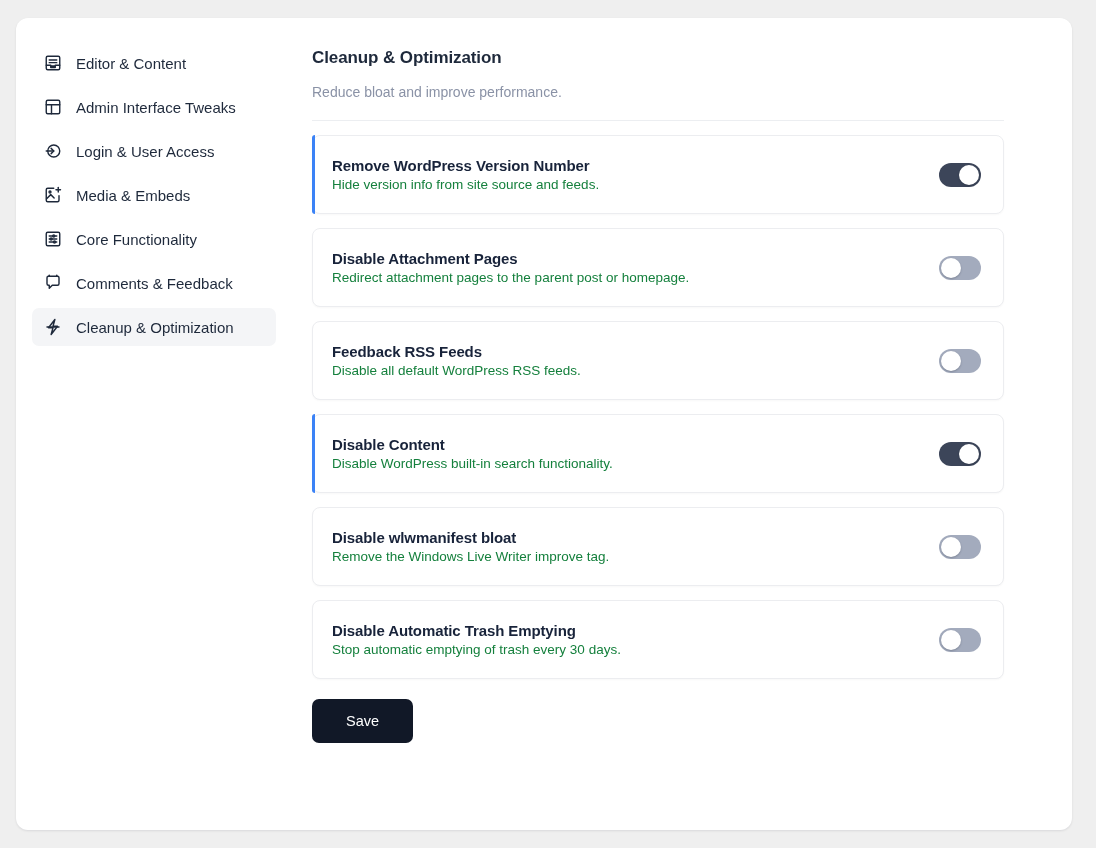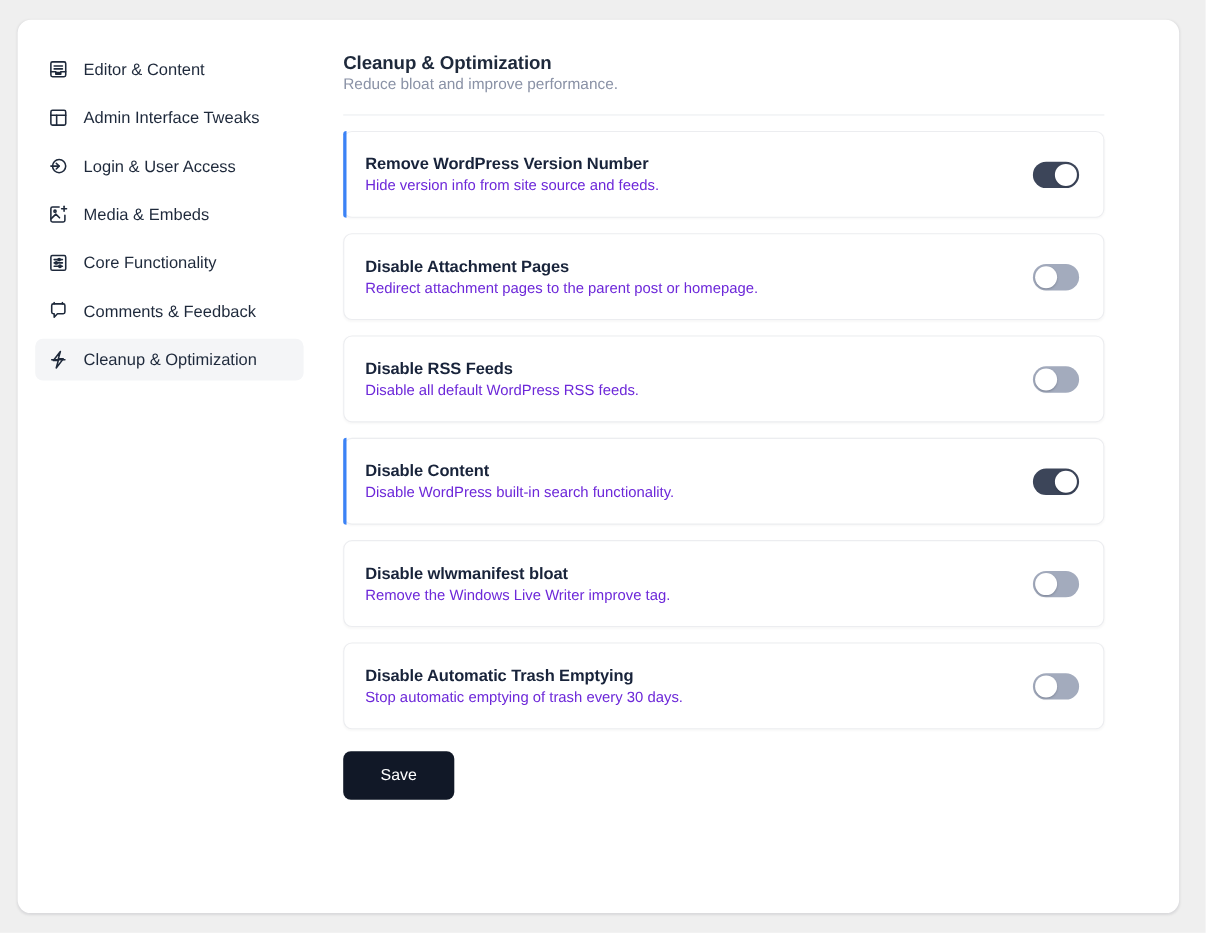--- a/index.html
+++ b/index.html
@@ -74,21 +74,21 @@
 
   .page-title {
     font-size: 17px;
     font-weight: bold;
     color: #1e293b;
     letter-spacing: -0.1px;
   }
   .page-subtitle {
     font-size: 14px;
     color: #8a92a6;
-    margin-top: 0;
+    margin-top: 16px;
   }
 
   .divider {
     height: 1px;
     background: #eceef1;
     margin: 20px 0 14px 0;
   }
 
   .settings-list { display: block; }
 
@@ -120,21 +120,21 @@
   .setting-text { min-width: 0; }
 
   .setting-title {
     font-size: 15px;
     font-weight: bold;
     color: #18233a;
     letter-spacing: -0.1px;
   }
   .setting-desc {
     font-size: 13.5px;
-    color: #6d28d9;
+    color: #15803d;
     margin-top: 3px;
   }
 
   
   .toggle {
     flex: 0 0 auto;
     width: 42px;
     height: 24px;
     border-radius: 12px;
     position: relative;
@@ -279,21 +279,21 @@
           <div class="setting-text">
             <div class="setting-title">Disable Attachment Pages</div>
             <div class="setting-desc">Redirect attachment pages to the parent post or homepage.</div>
           </div>
           <div class="toggle" role="switch" aria-checked="false">
             <span class="knob"></span>
           </div>
         </div>
         <div class="setting-card">
           <div class="setting-text">
-            <div class="setting-title">Disable RSS Feeds</div>
+            <div class="setting-title">Feedback RSS Feeds</div>
             <div class="setting-desc">Disable all default WordPress RSS feeds.</div>
           </div>
           <div class="toggle" role="switch" aria-checked="false">
             <span class="knob"></span>
           </div>
         </div>
         <div class="setting-card on">
           <div class="setting-text">
             <div class="setting-title">Disable Content</div>
             <div class="setting-desc">Disable WordPress built-in search functionality.</div>

